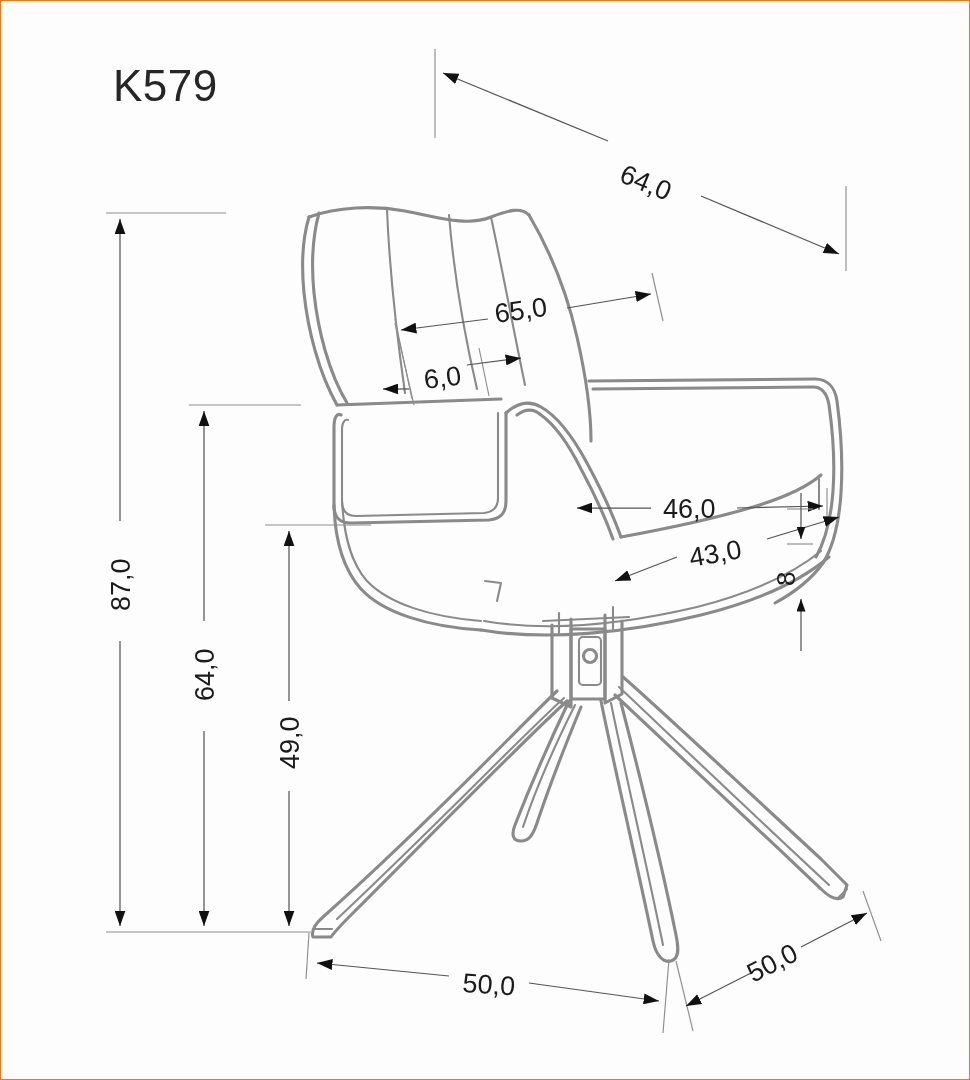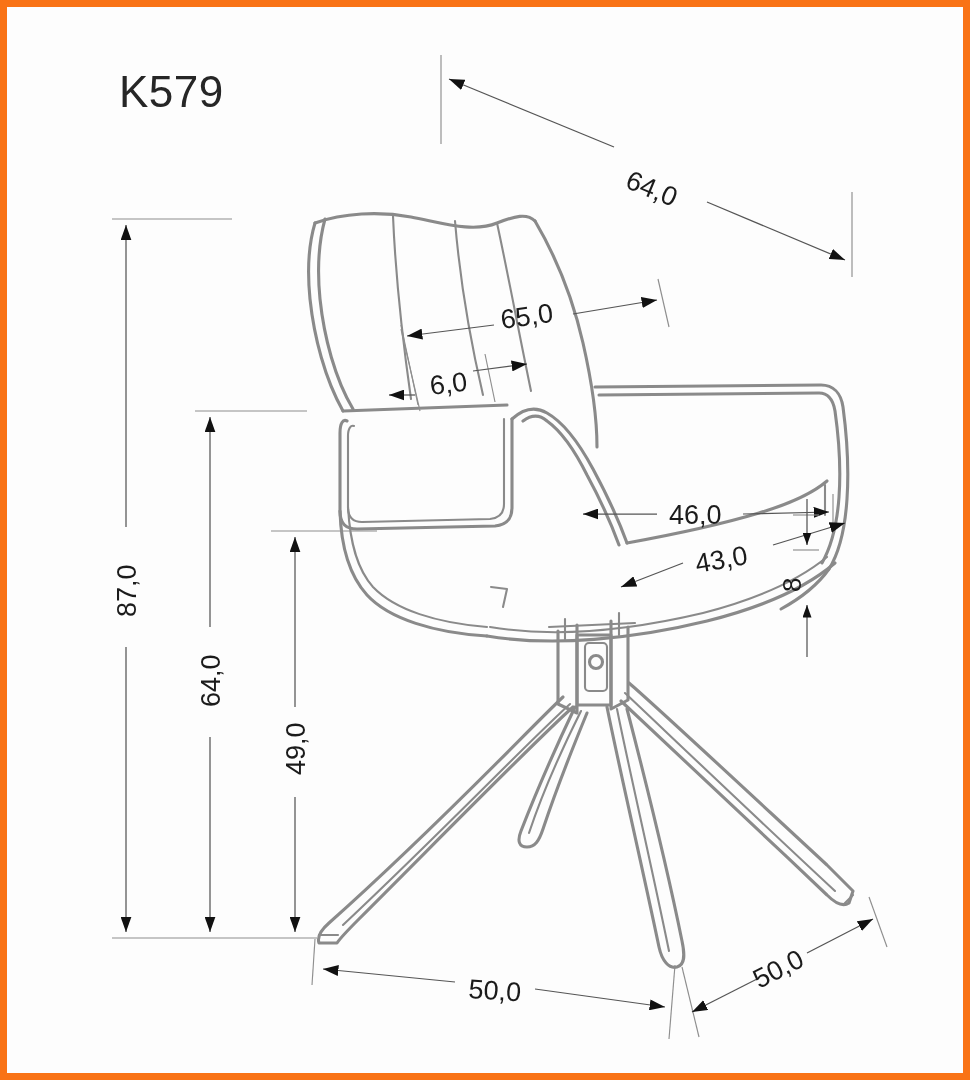--- a/index.html
+++ b/index.html
@@ -12,21 +12,21 @@
     height: 1080px;
     font-family: "Liberation Sans", sans-serif;
     overflow: hidden;
   }
   #sheet {
     position: relative;
     width: 970px;
     height: 1080px;
     background: #fdfdfd;
     box-sizing: border-box;
-    border: 7px solid #f97316;
+    border: 1px solid #f97316;
   }
   #drawing {
     position: absolute;
     left: 0;
     top: 0;
     width: 970px;
     height: 1080px;
     display: block;
   }
   .title-text {

